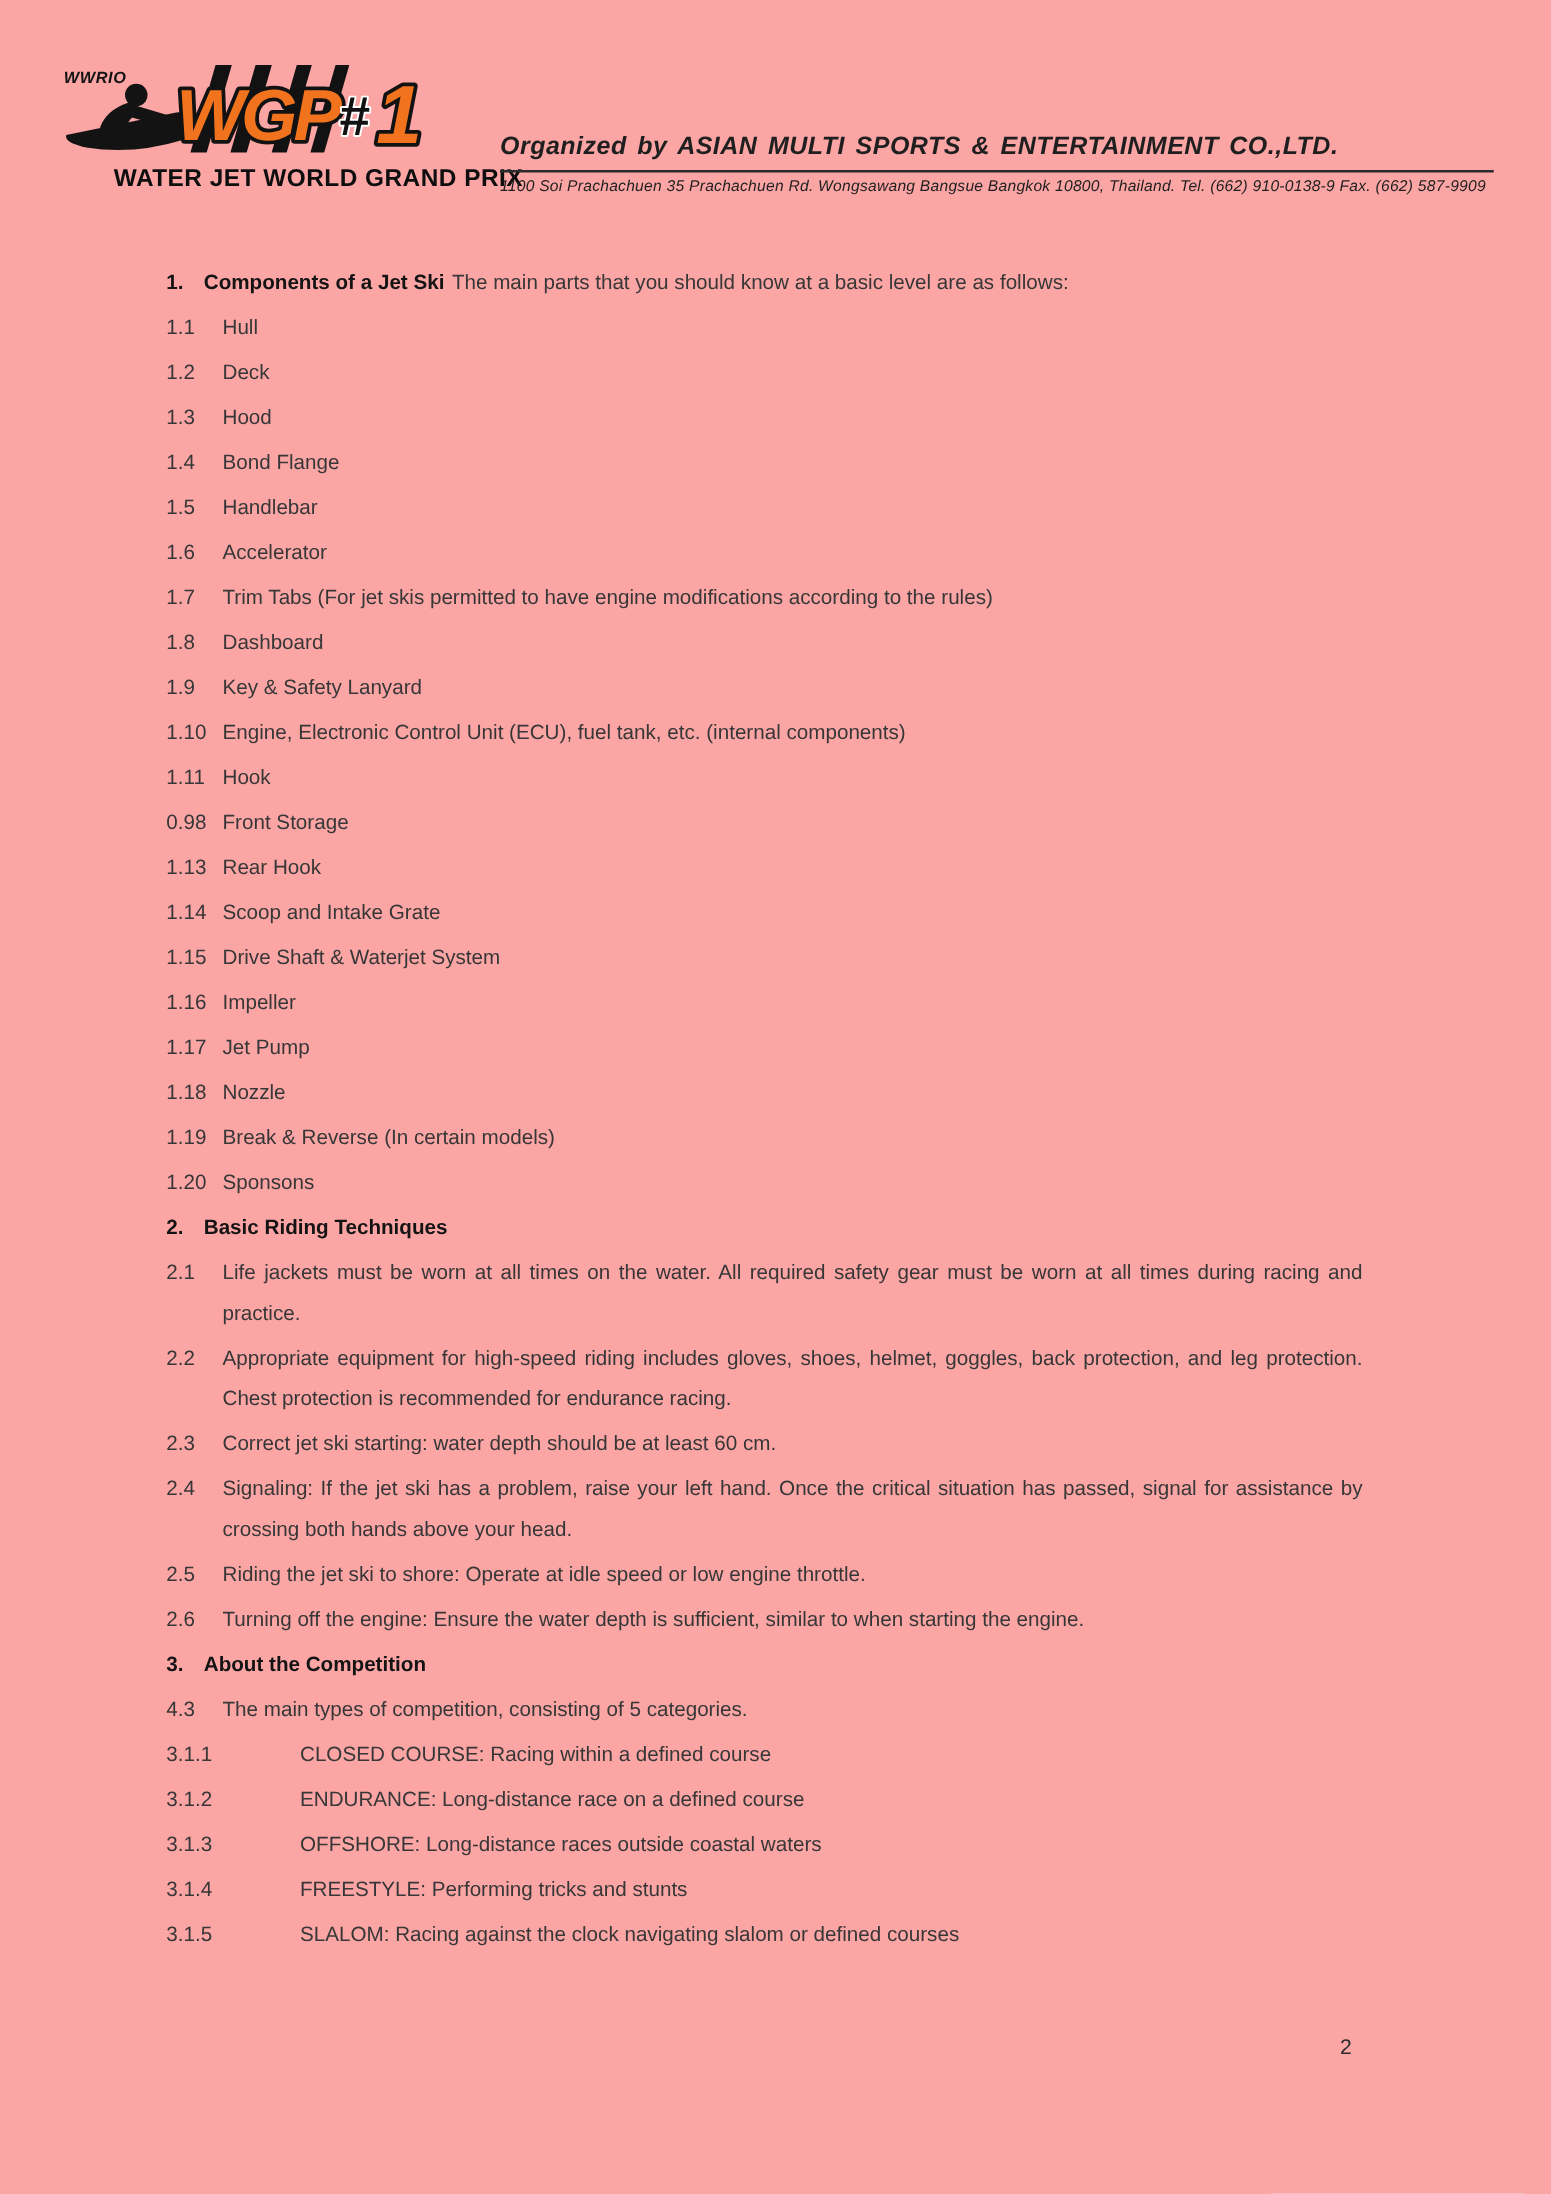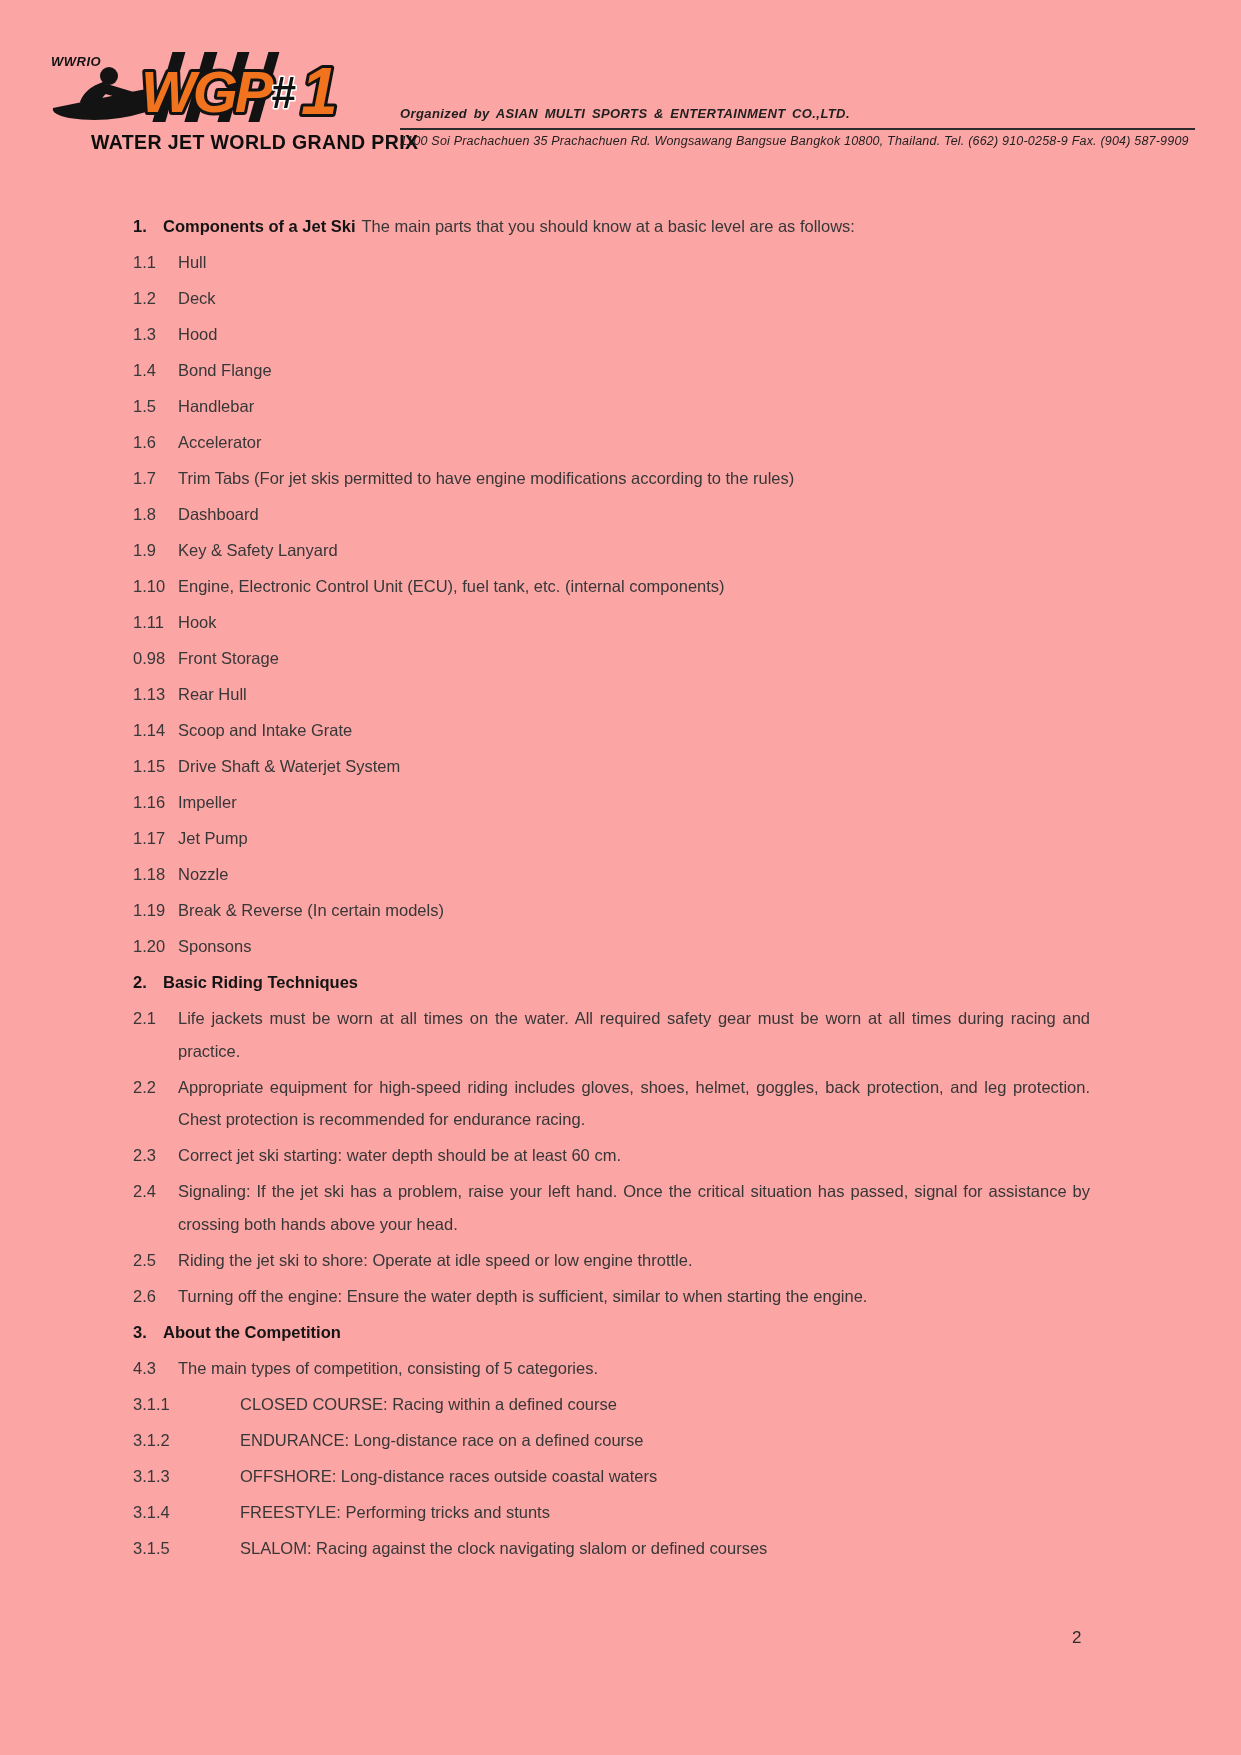--- a/index.html
+++ b/index.html
@@ -16,21 +16,21 @@
 
   
   .logo-block { position:absolute; left:45px; top:50px; width:310px; }
   .logo-subtitle {
     margin-top:1px;
     font-size:19.5px; font-weight:bold; letter-spacing:0.4px;
     color:#0e0e0e; white-space:nowrap;margin-left:46px;
   }
   .org-block { position:absolute; left:400px; top:106px; width:795px; }
   .org-line {
-    font-size:13px; font-style:italic; font-weight:bold;
+    font-size:20px; font-style:italic; font-weight:bold;
     color:#1f1f1f; letter-spacing:0.4px; word-spacing:2.5px; white-space:nowrap;
   }
   .org-rule { margin-top:7px; border-top:2px solid #2b2b2b; width:795px; }
   .addr-line {
     margin-top:4px;
     font-size:12.5px; font-style:italic; color:#1f1f1f;
     letter-spacing:0.2px; white-space:nowrap;
   }
 
   
@@ -74,21 +74,21 @@
       <text x="96" y="62" font-size="58" font-weight="bold" font-style="italic" letter-spacing="-3" fill="#F2731D" stroke="#121212" stroke-width="6" paint-order="stroke" stroke-linejoin="round">WGP</text>
       <text x="226" y="58" font-size="44" font-weight="bold" font-style="italic" fill="#121212" stroke="#ffffff" stroke-width="3" paint-order="stroke" stroke-linejoin="round">#</text>
       <text x="256" y="64" font-size="66" font-weight="bold" font-style="italic" fill="#F2731D" stroke="#121212" stroke-width="6" paint-order="stroke" stroke-linejoin="round">1</text>
     </svg>
     <div class="logo-subtitle">WATER JET WORLD GRAND PRIX</div>
   </div>
 
   <div class="org-block">
     <div class="org-line">Organized by ASIAN MULTI SPORTS &amp; ENTERTAINMENT CO.,LTD.</div>
     <div class="org-rule"></div>
-    <div class="addr-line">1100 Soi Prachachuen 35 Prachachuen Rd. Wongsawang Bangsue Bangkok 10800, Thailand.   Tel. (662) 910-0258-9   Fax. (904) 587-9909</div>
+    <div class="addr-line">1100 Soi Prachachuen 35 Prachachuen Rd. Wongsawang Bangsue Bangkok 10800, Thailand.   Tel. (662) 910-0138-9   Fax. (662) 587-9909</div>
   </div>
 
   <div class="doc-body">
 
     <div class="row l1">
       <span class="num">1.</span>
       <span class="txt"><b class="title">Components of a Jet Ski</b><span class="intro">The main parts that you should know at a basic level are as follows:</span></span>
     </div>
 
     <div class="row l2">
@@ -134,21 +134,21 @@
     <div class="row l2">
         <span class="num">1.11</span>
         <span class="txt">Hook</span>
       </div>
     <div class="row l2">
         <span class="num">0.98</span>
         <span class="txt">Front Storage</span>
       </div>
     <div class="row l2">
         <span class="num">1.13</span>
-        <span class="txt">Rear Hull</span>
+        <span class="txt">Rear Hook</span>
       </div>
     <div class="row l2">
         <span class="num">1.14</span>
         <span class="txt">Scoop and Intake Grate</span>
       </div>
     <div class="row l2">
         <span class="num">1.15</span>
         <span class="txt">Drive Shaft &amp; Waterjet System</span>
       </div>
     <div class="row l2">

